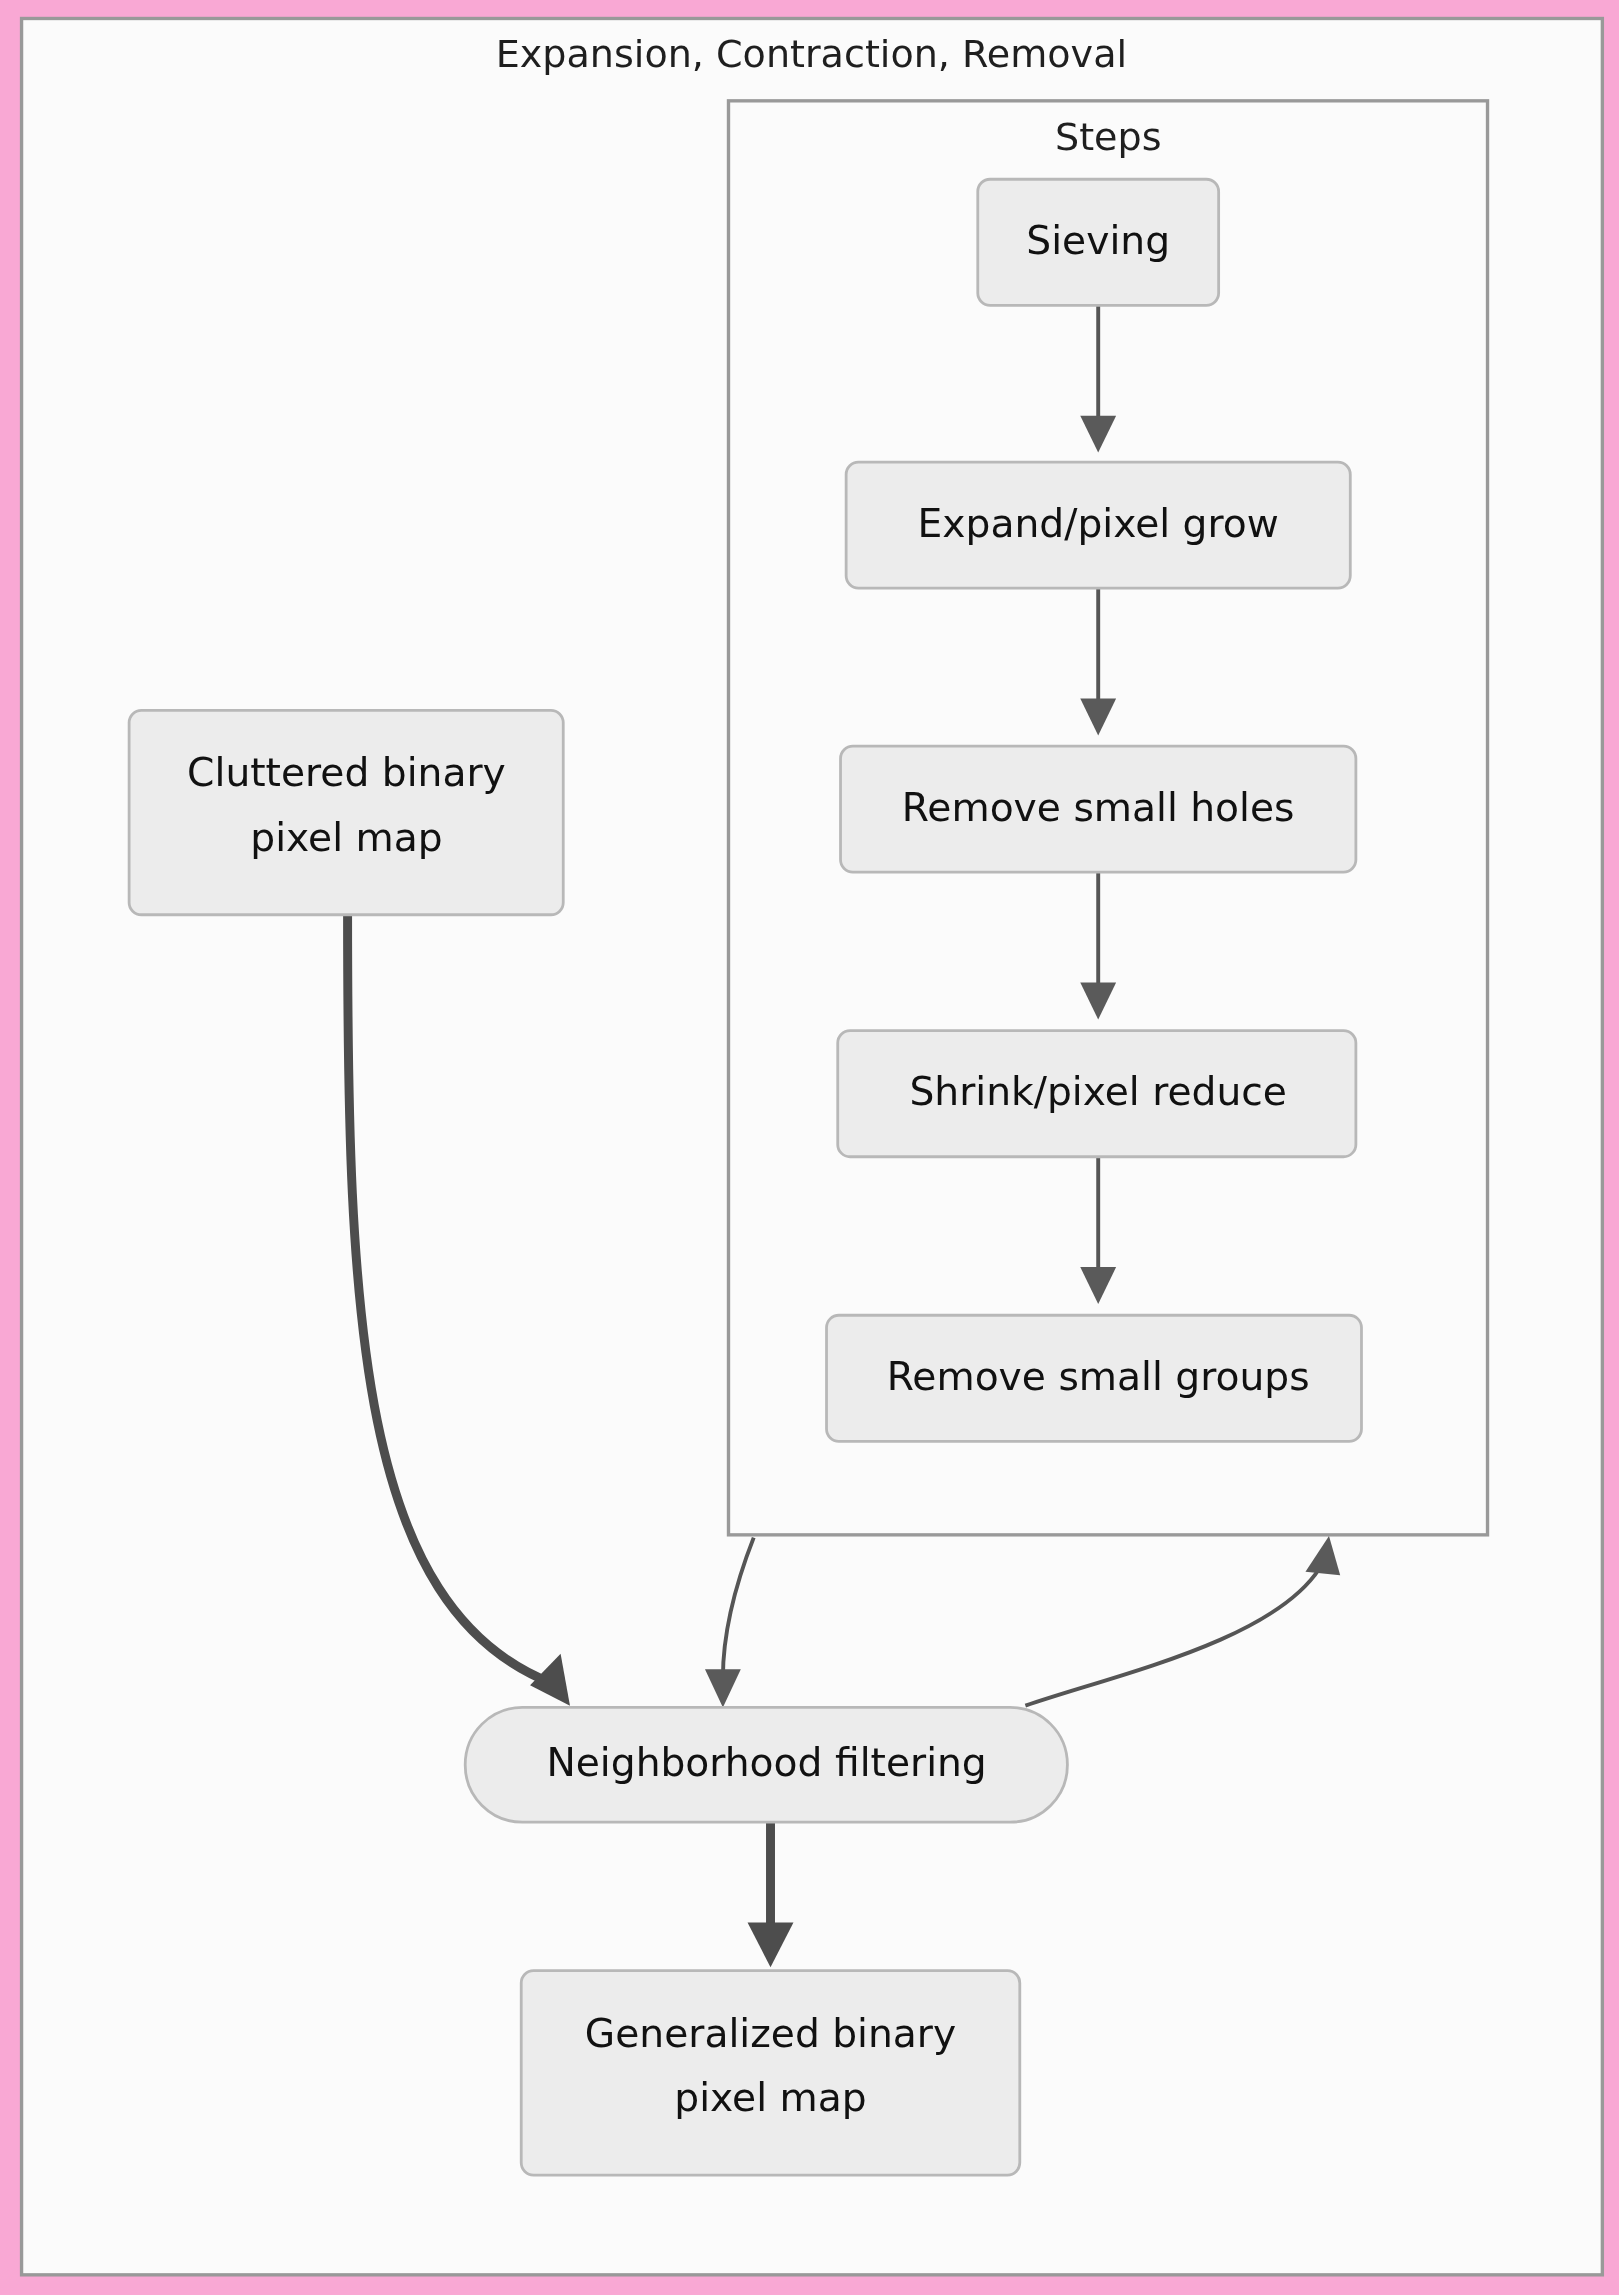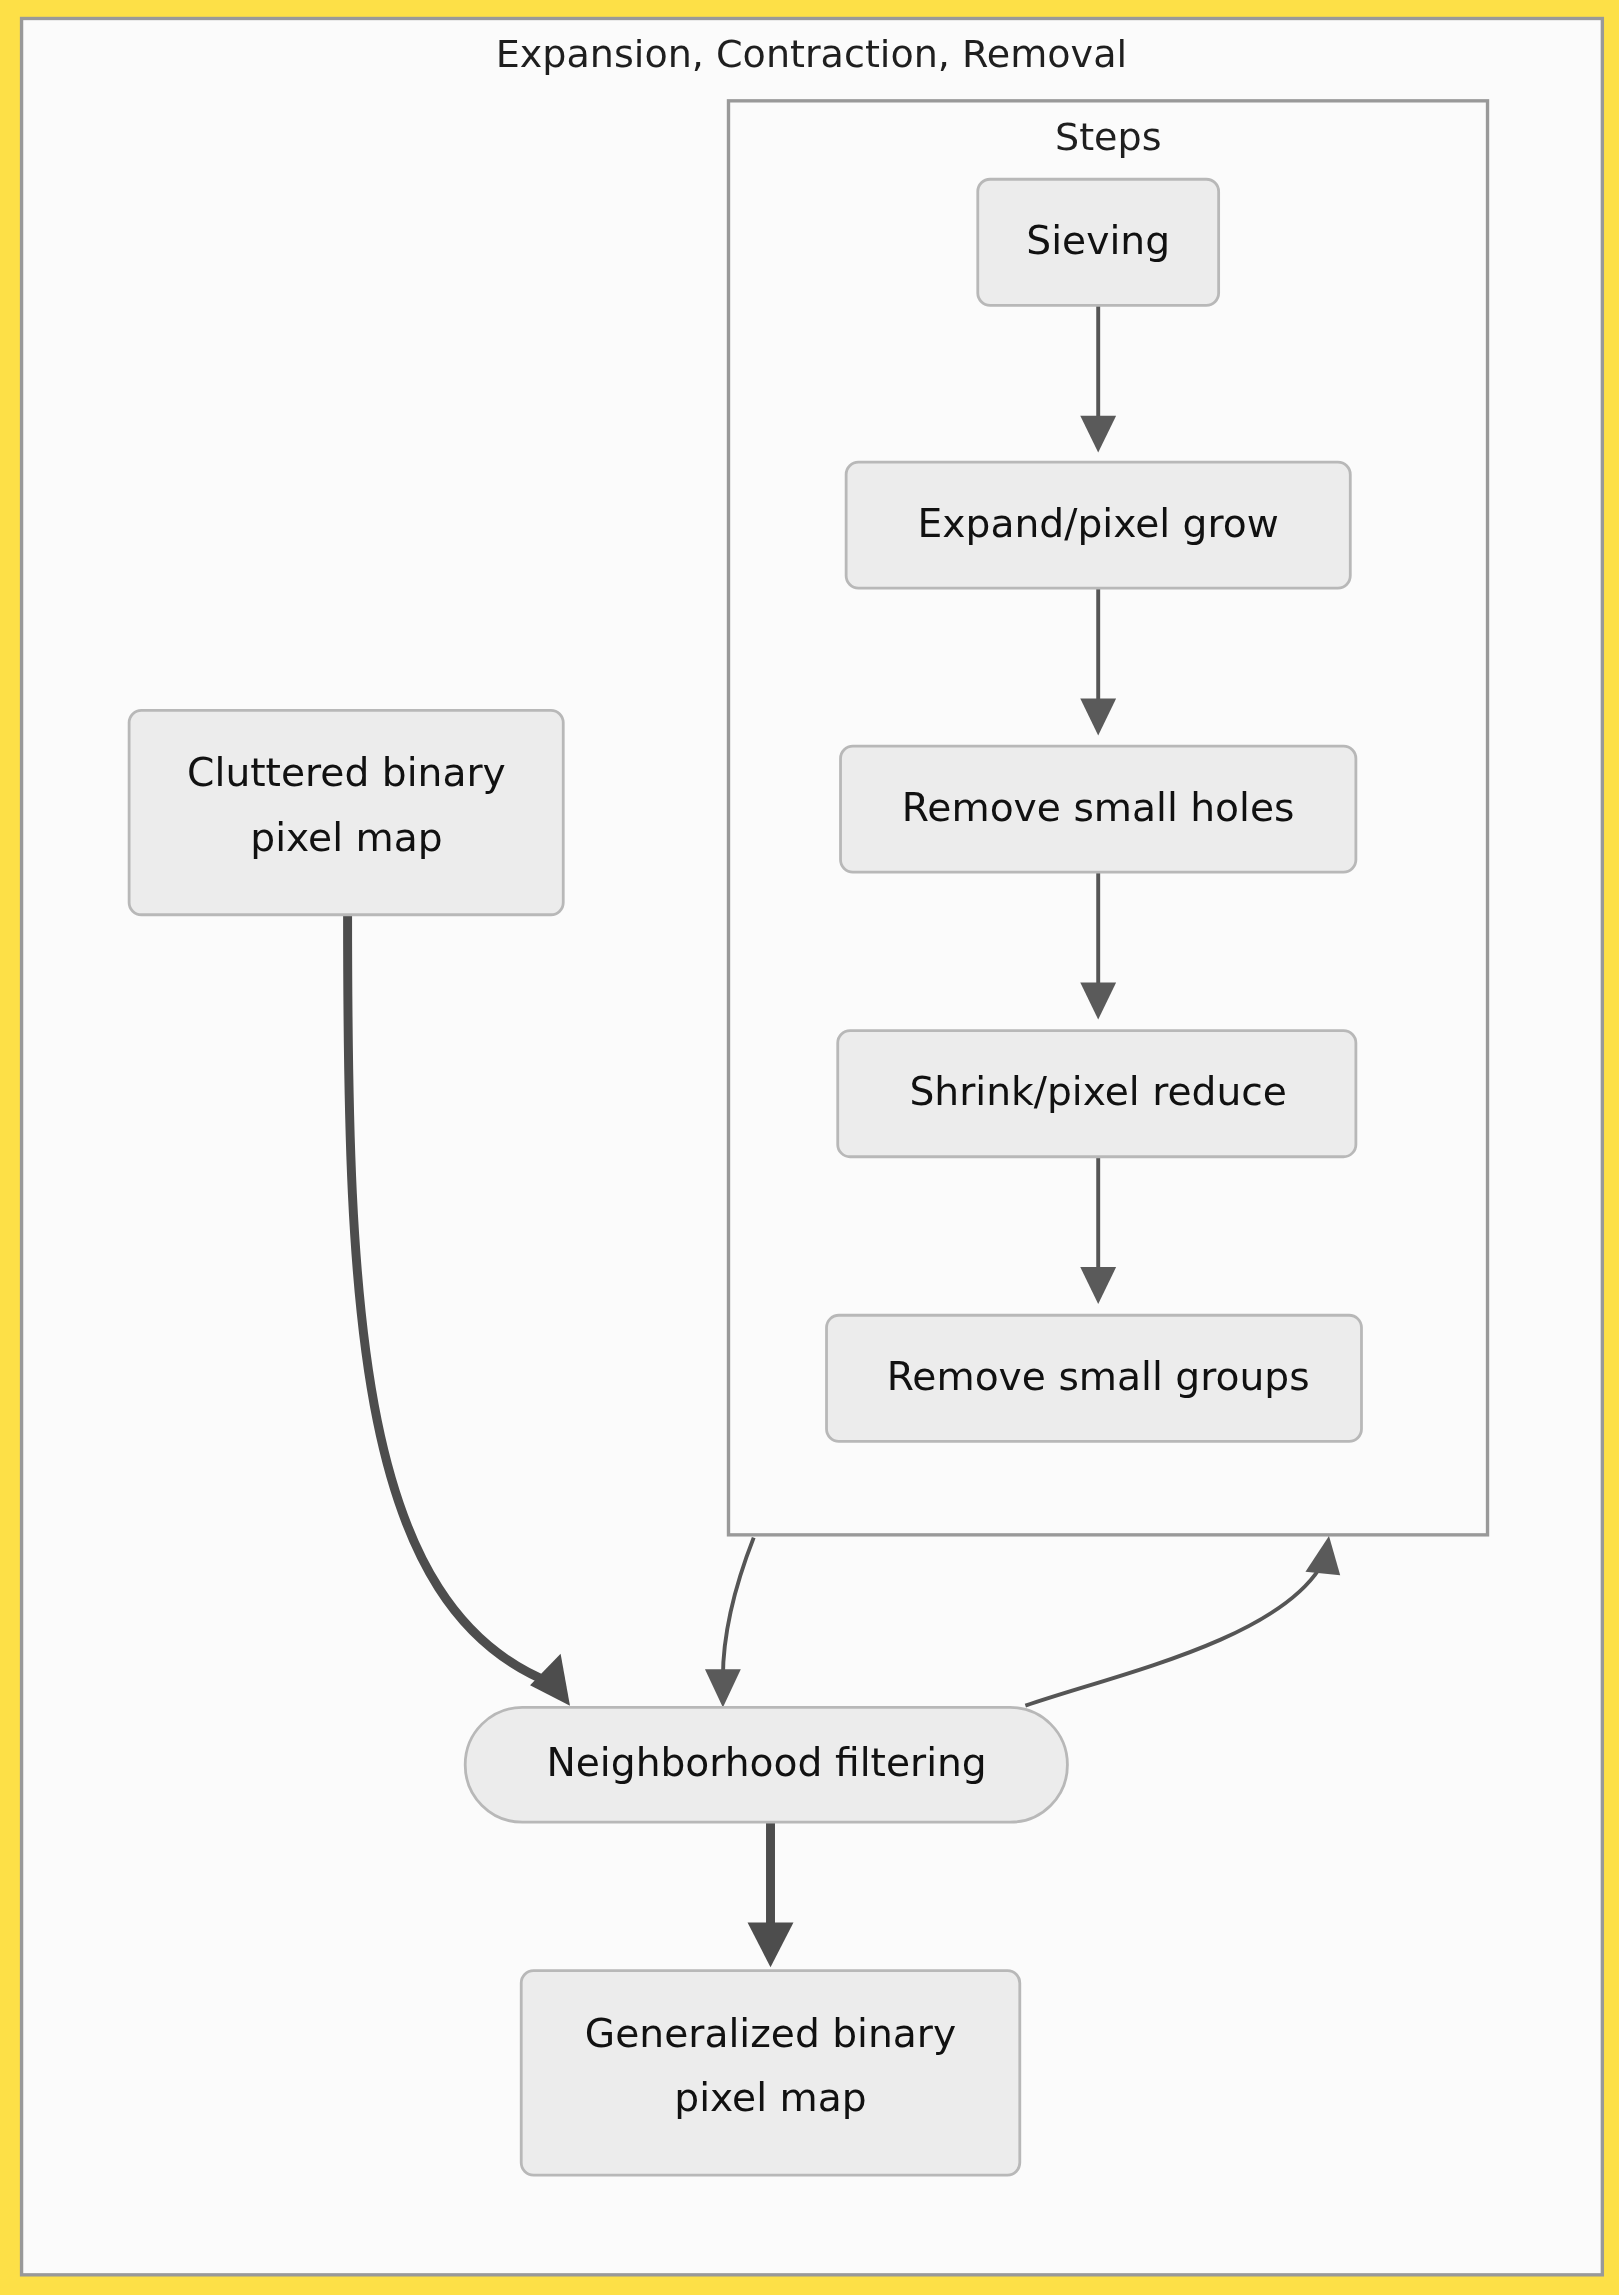--- a/index.html
+++ b/index.html
@@ -7,21 +7,21 @@
     padding: 0;
     background: #ffffff;
   }
   body {
     font-family: "DejaVu Sans", sans-serif;
   }
   #canvas {
     position: relative;
     width: 1620px;
     height: 2295px;
-    background: #fde047;
+    background: #f9a8d4;
     overflow: hidden;
   }
   svg.layer {
     position: absolute;
     top: 0;
     left: 0;
     width: 1620px;
     height: 2295px;
   }
   .group-box {

